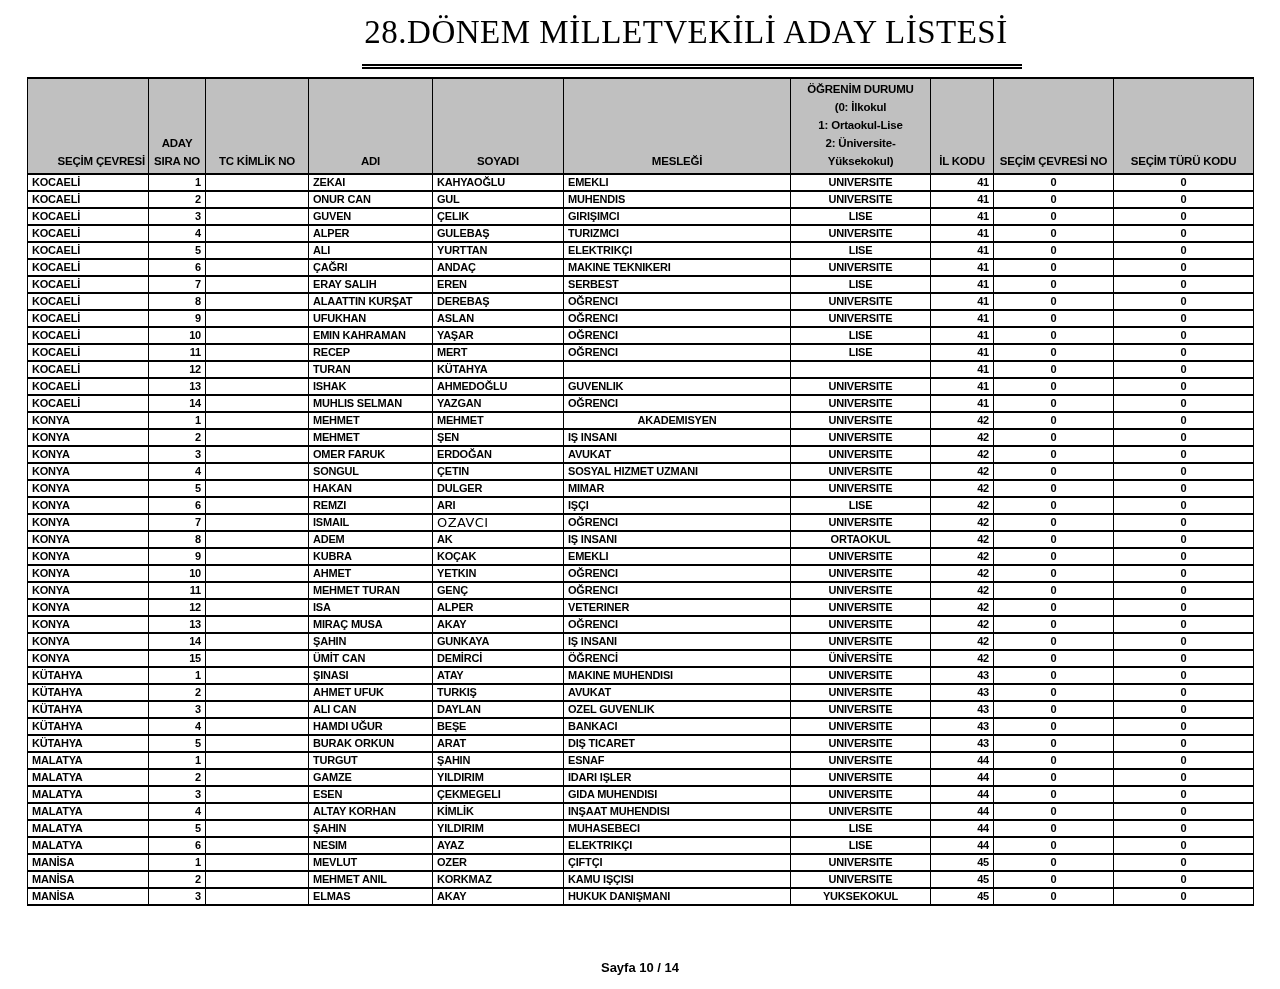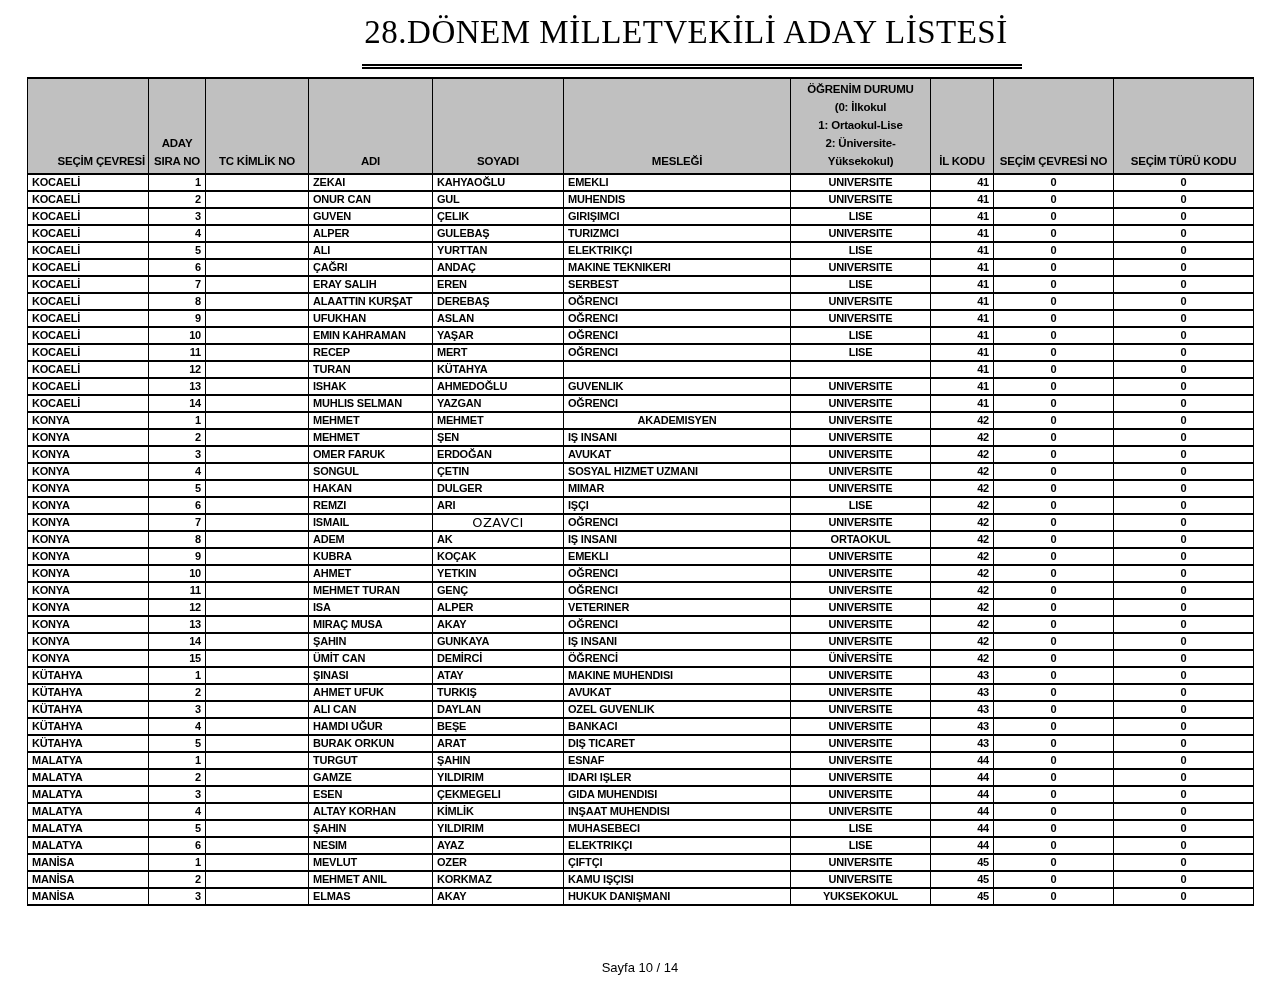--- a/index.html
+++ b/index.html
@@ -47,25 +47,25 @@
   table.cand td {
     height:16px;
     line-height:15px;
     padding:0 4px;
     background:#fff;
     vertical-align:middle;
   }
   .al { text-align:left; }
   .ac { text-align:center; }
   .ar { text-align:right; }
-  td.alt-font { font-weight:400; font-size:13px; letter-spacing:0.4px; font-family:"DejaVu Sans", sans-serif;text-align:center; }
+  td.alt-font { font-weight:400; font-size:13px; letter-spacing:0.4px; font-family:"DejaVu Sans", sans-serif; }
 
   .footer {
     position:absolute; left:0; bottom:14px; width:1280px;
-    text-align:center; font-size:13px; font-weight:400; color:#000;
+    text-align:center; font-size:13px; font-weight:700; color:#000;
   }
 </style>
 </head>
 <body>
 
 <div class="page">
 
   <div class="title-wrap">
     <span class="title">28.DÖNEM MİLLETVEKİLİ ADAY LİSTESİ</span>
   </div>

